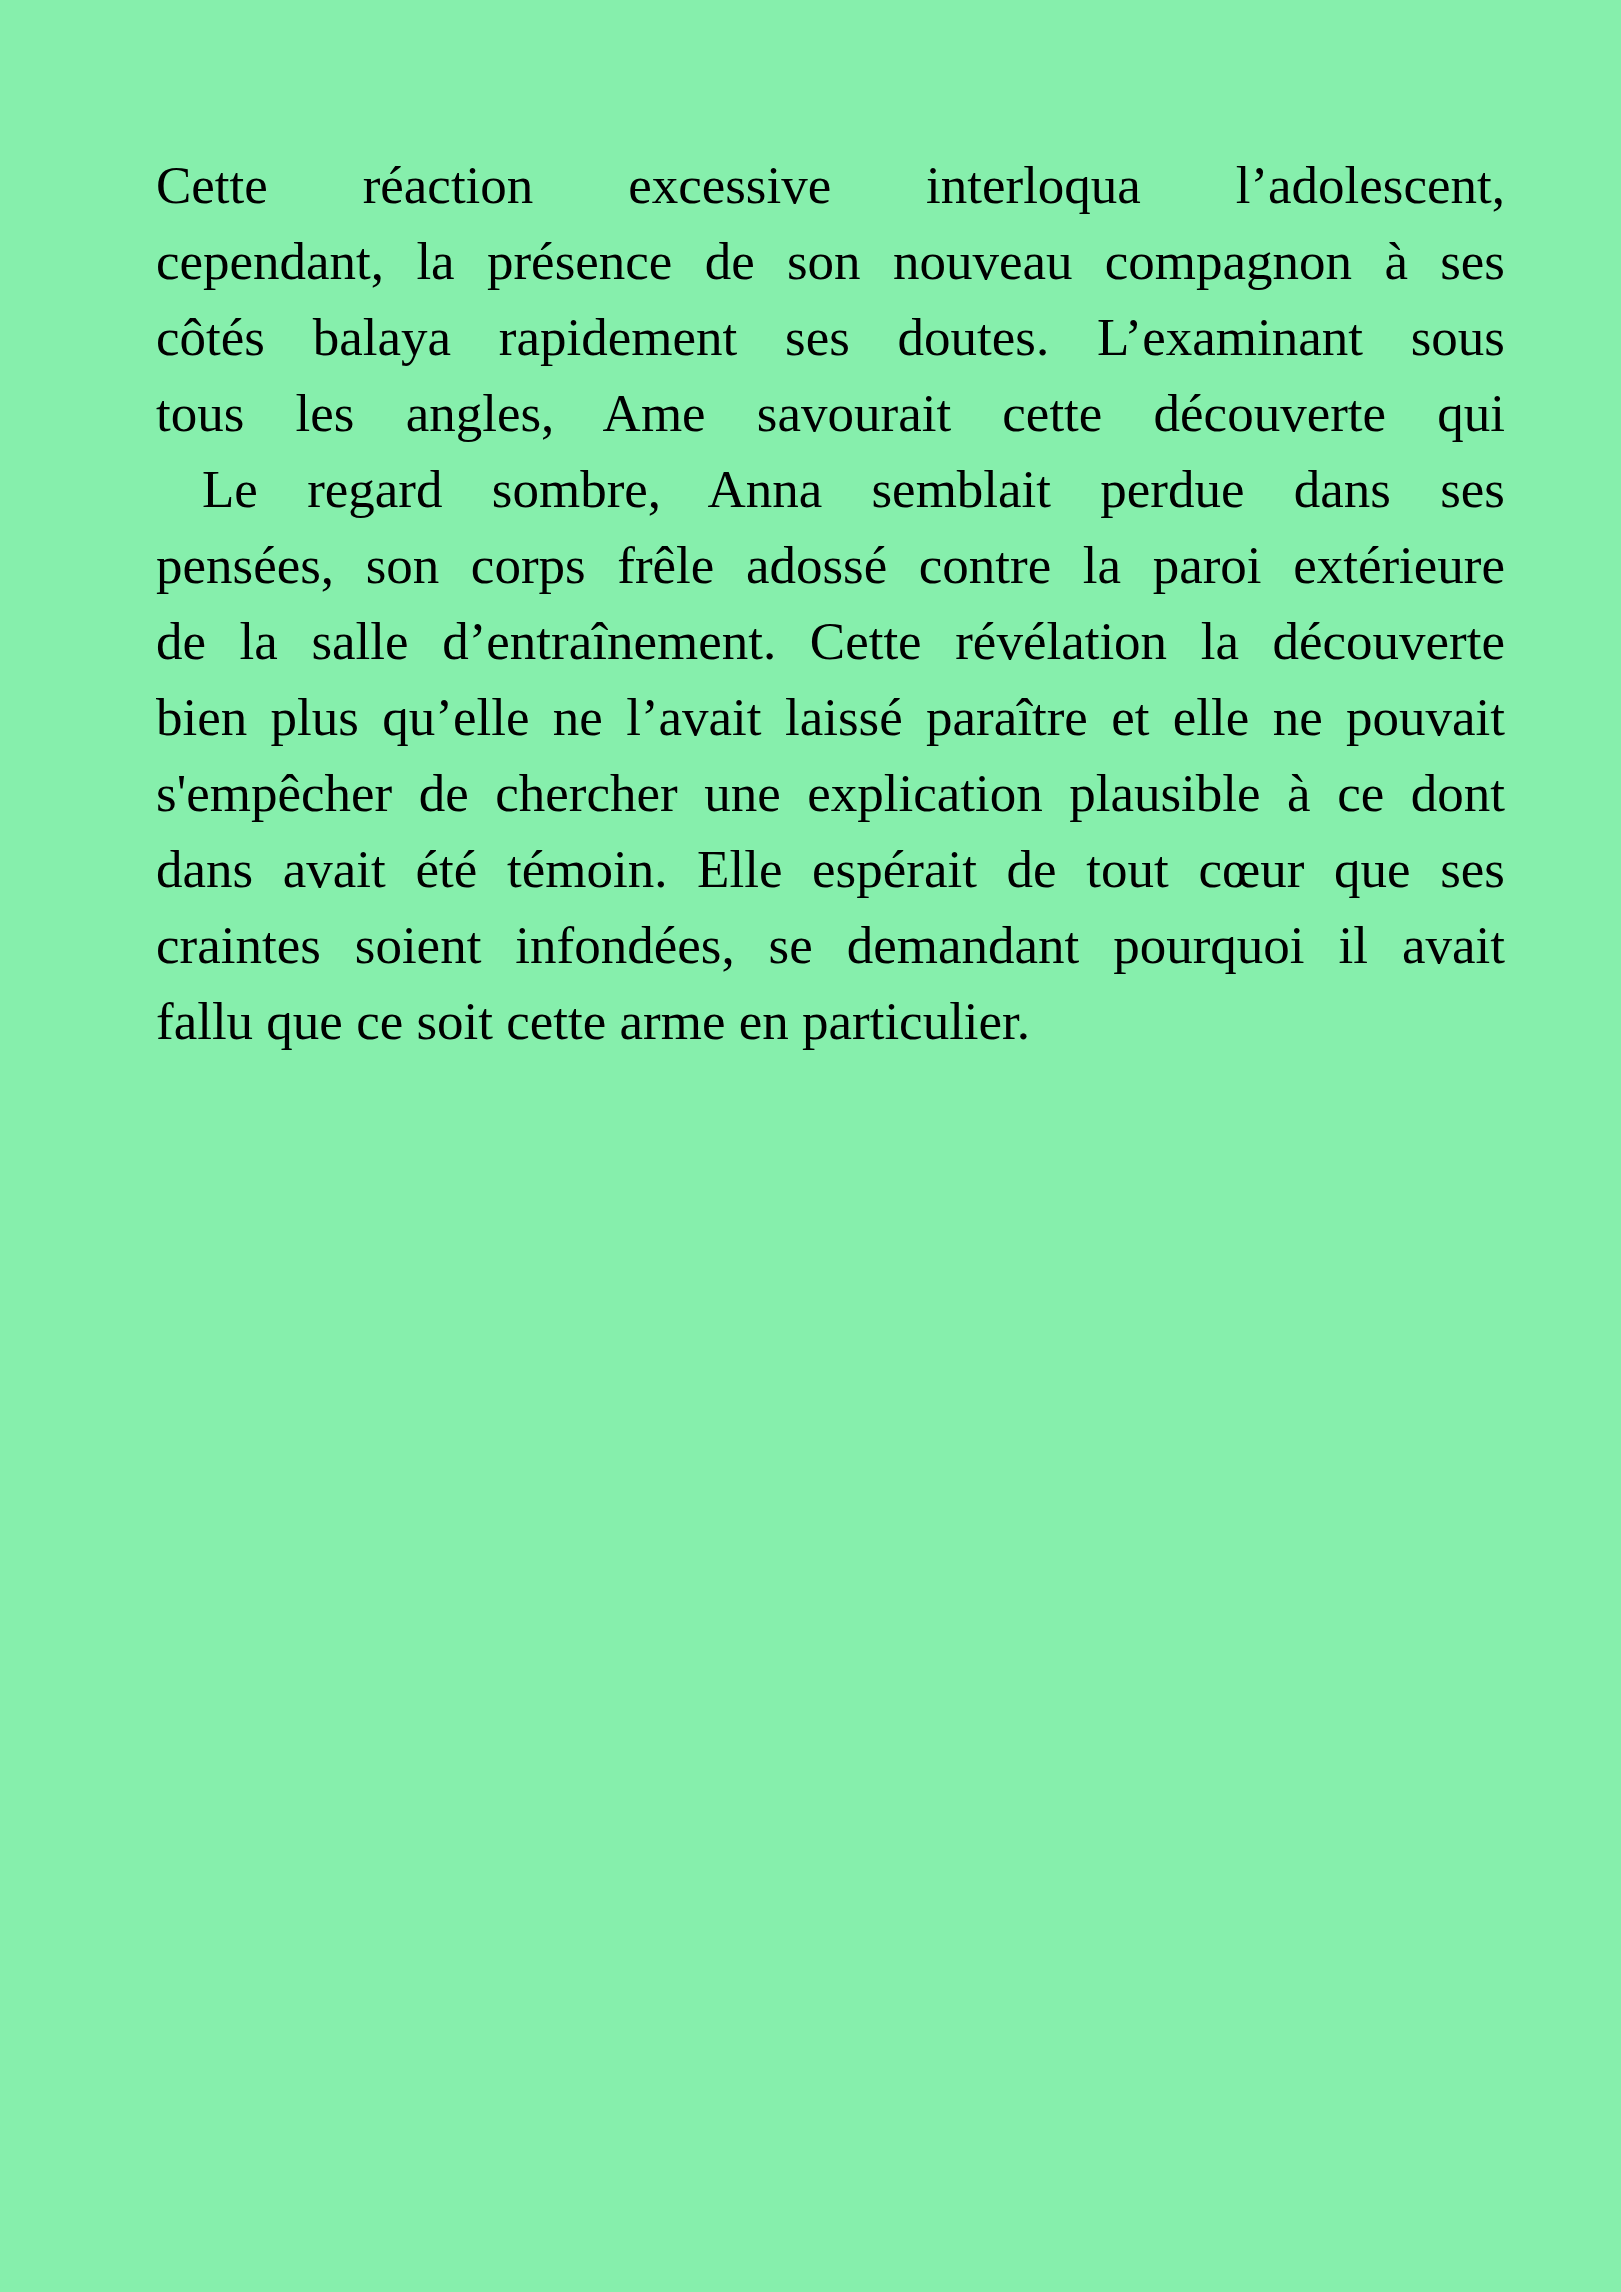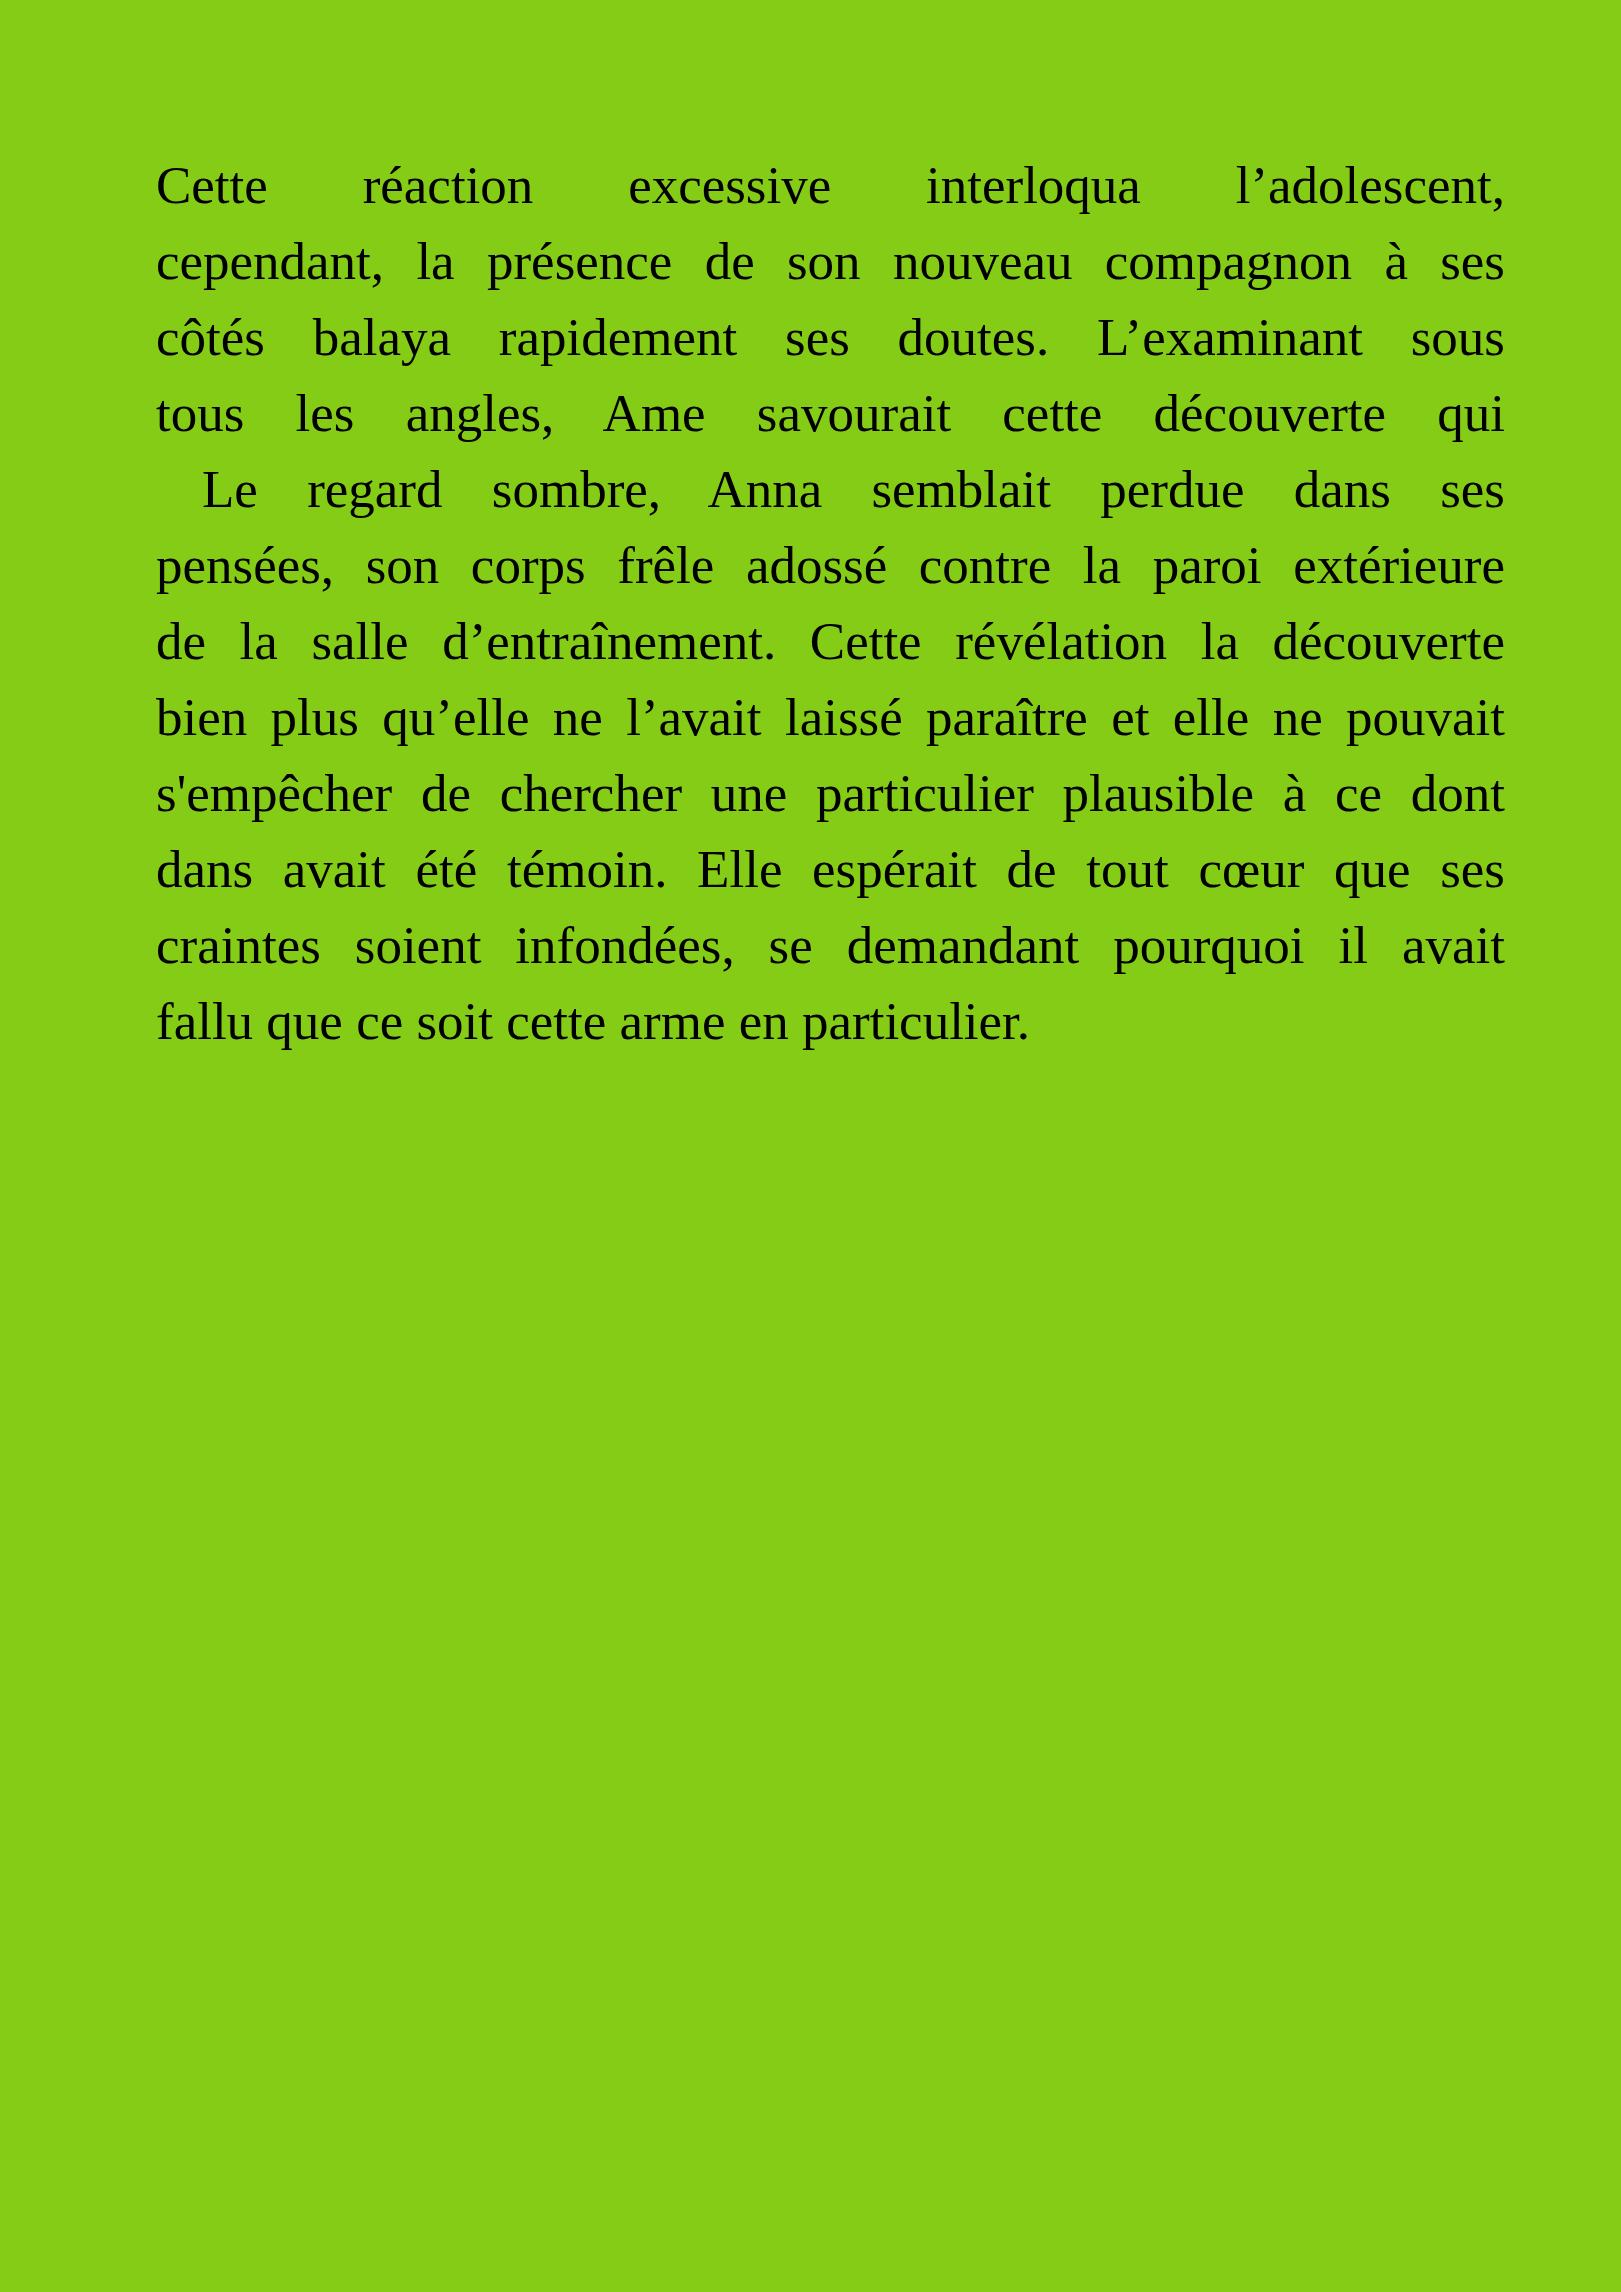--- a/index.html
+++ b/index.html
@@ -6,21 +6,21 @@
   html, body {
     width: 1621px;
     height: 2293px;
     background: #ffffff;
     overflow: hidden;
   }
   .page {
     position: relative;
     width: 1621px;
     height: 2293px;
-    background: #84cc16;
+    background: #86efac;
     padding: 147px 116px 0 156px;
     font-family: "Liberation Serif", "DejaVu Serif", serif;
     color: #000000;
   }
   .paragraph { width: 100%; }
   .line {
     font-size: 53px;
     line-height: 76px;
     white-space: normal;
     text-align: justify;
@@ -45,20 +45,20 @@
     <div class="line">cependant, la présence de son nouveau compagnon à ses</div>
     <div class="line">côtés balaya rapidement ses doutes. L’examinant sous</div>
     <div class="line">tous les angles, Ame savourait cette découverte qui</div>
   </div>
 
   <div class="paragraph">
     <div class="line indent">Le regard sombre, Anna semblait perdue dans ses</div>
     <div class="line">pensées, son corps frêle adossé contre la paroi extérieure</div>
     <div class="line">de la salle d’entraînement. Cette révélation la découverte</div>
     <div class="line">bien plus qu’elle ne l’avait laissé paraître et elle ne pouvait</div>
-    <div class="line">s'empêcher de chercher une particulier plausible à ce dont</div>
+    <div class="line">s'empêcher de chercher une explication plausible à ce dont</div>
     <div class="line">dans avait été témoin. Elle espérait de tout cœur que ses</div>
     <div class="line">craintes soient infondées, se demandant pourquoi il avait</div>
     <div class="line last">fallu que ce soit cette arme en particulier.</div>
   </div>
 
 </div>
 
 
 </body></html>

